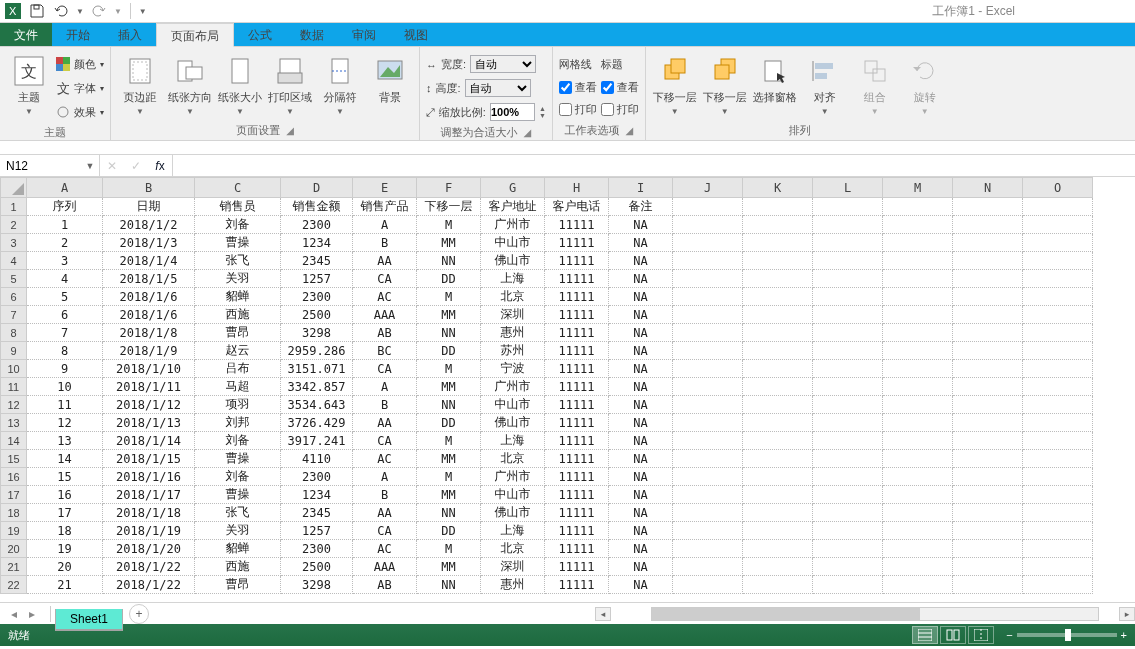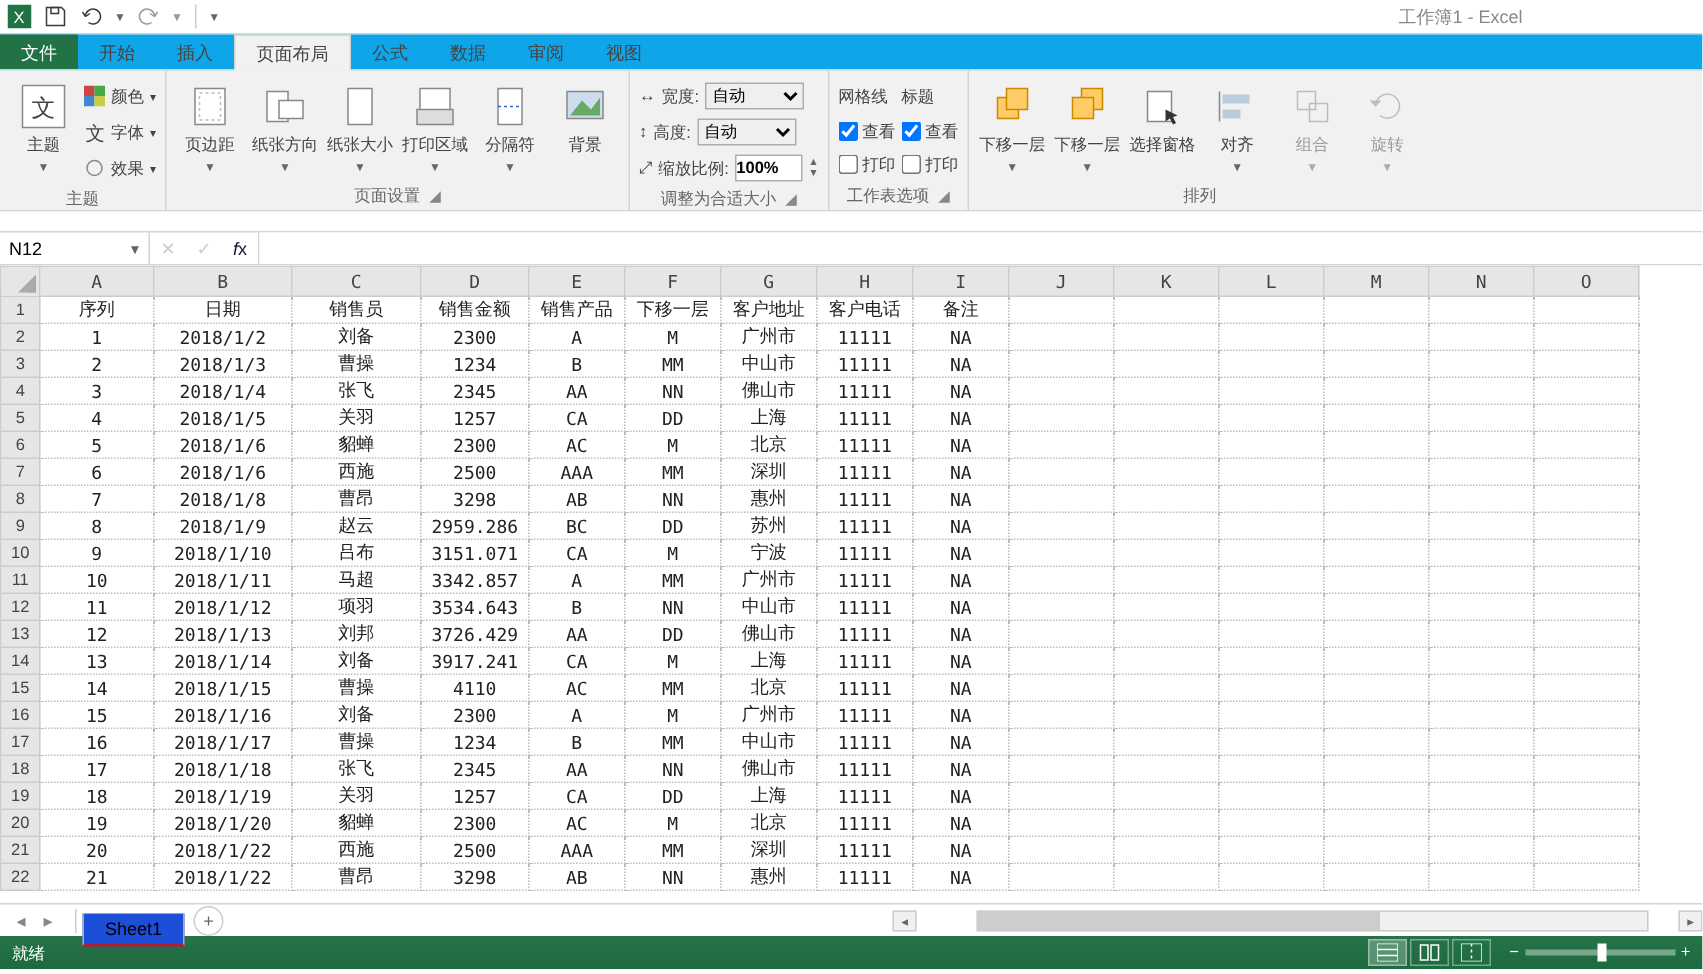--- a/index.html
+++ b/index.html
@@ -51,21 +51,21 @@
 .grid td { border:1px dotted #bcbcbc; height:18px; font-size:12px; text-align:center; padding:0 2px; font-family: "SimSun", Consolas, monospace; color:#222;}
 .corner { width:26px; height:20px; position:relative;}
 .corner::after { content:""; position:absolute; right:2px; bottom:2px; border:6px solid transparent; border-right-color:#aaa; border-bottom-color:#aaa;}
 .rowhdr { width:26px; text-align:center; }
 
 
 .sheet-tabs { height: 22px; background:#fff; border-top:1px solid #d4d4d4; display:flex; align-items:center; }
 .stbtns { display:flex; gap:2px; padding:0 6px; color:#888;}
 .stbtns span { width:16px; text-align:center;}
 .stsep { width:1px; height:16px; background:#ccc; margin:0 4px;}
-.stab { padding: 3px 14px; border:1px solid #aeaeae; border-top:none; background:#1d4ed8; font-size:12px; border-bottom:2px solid #b91c1c; margin-bottom:-1px;margin-top:11px;}
+.stab { padding: 3px 14px; border:1px solid #aeaeae; border-top:none; background:#5eead4; font-size:12px; border-bottom:2px solid #a3a3a3; margin-bottom:-1px;margin-top:11px;}
 .stab-add { width:20px; height:20px; border:1px solid #ccc; border-radius:50%; margin-left:6px; text-align:center; line-height:18px; color:#666;}
 .hscroll { flex:1; margin:0 20px 0 40px; height:14px; background:#f0f0f0; border:1px solid #ccc; position:relative;}
 .hscroll-thumb { position:absolute; left:0; top:0; height:100%; background:#cdcdcd; }
 .hscroll-btn { width:16px; height:14px; background:#f0f0f0; border:1px solid #ccc; display:flex; align-items:center; justify-content:center; font-size:9px; color:#666;}
 
 
 .statusbar { height: 22px; background: linear-gradient(#26734a,#1d6a3e); color:#fff; display:flex; align-items:center; padding:0 8px; font-size:11px;}
 .statusbar .spacer { flex:1;}
 .view-btn { width:26px; height:18px; border:1px solid rgba(255,255,255,.4); margin-left:2px; display:flex; align-items:center; justify-content:center;}
 .view-btn.active { background: rgba(255,255,255,.25);}

